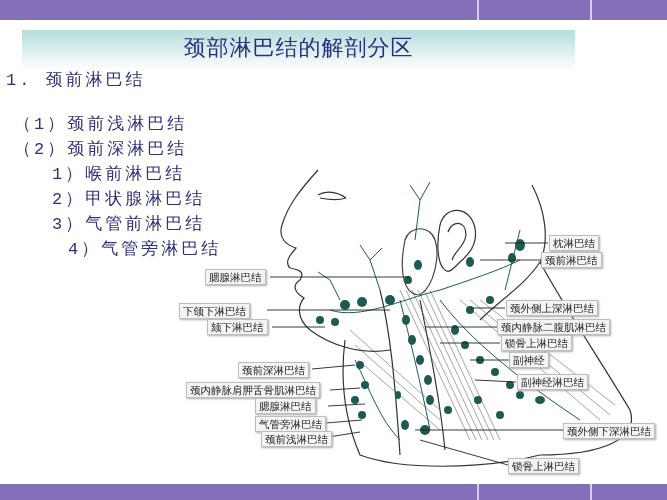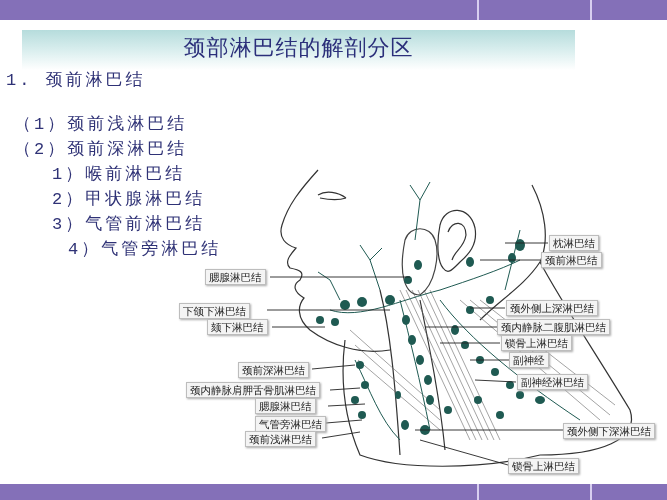--- a/index.html
+++ b/index.html
@@ -143,21 +143,21 @@
   </g>
 </svg>
 
 <div class="lbl" style="left:205px;top:269px">腮腺淋巴结</div>
 <div class="lbl" style="left:179px;top:303px">下颌下淋巴结</div>
 <div class="lbl" style="left:207px;top:319px">颏下淋巴结</div>
 <div class="lbl" style="left:238px;top:362px">颈前深淋巴结</div>
 <div class="lbl" style="left:186px;top:382px">颈内静脉肩胛舌骨肌淋巴结</div>
 <div class="lbl" style="left:255px;top:398px">腮腺淋巴结</div>
 <div class="lbl" style="left:255px;top:416px">气管旁淋巴结</div>
-<div class="lbl" style="left:245px;top:431px">颈前浅淋巴结</div>
+<div class="lbl" style="left:261px;top:431px">颈前浅淋巴结</div>
 
 <div class="lbl" style="left:549px;top:235px">枕淋巴结</div>
 <div class="lbl" style="left:541px;top:252px">颈前淋巴结</div>
 <div class="lbl" style="left:506px;top:300px">颈外侧上深淋巴结</div>
 <div class="lbl" style="left:497px;top:319px">颈内静脉二腹肌淋巴结</div>
 <div class="lbl" style="left:501px;top:335px">锁骨上淋巴结</div>
 <div class="lbl" style="left:509px;top:352px">副神经</div>
 <div class="lbl" style="left:517px;top:374px">副神经淋巴结</div>
 <div class="lbl" style="left:563px;top:423px">颈外侧下深淋巴结</div>
 <div class="lbl" style="left:508px;top:458px">锁骨上淋巴结</div>

